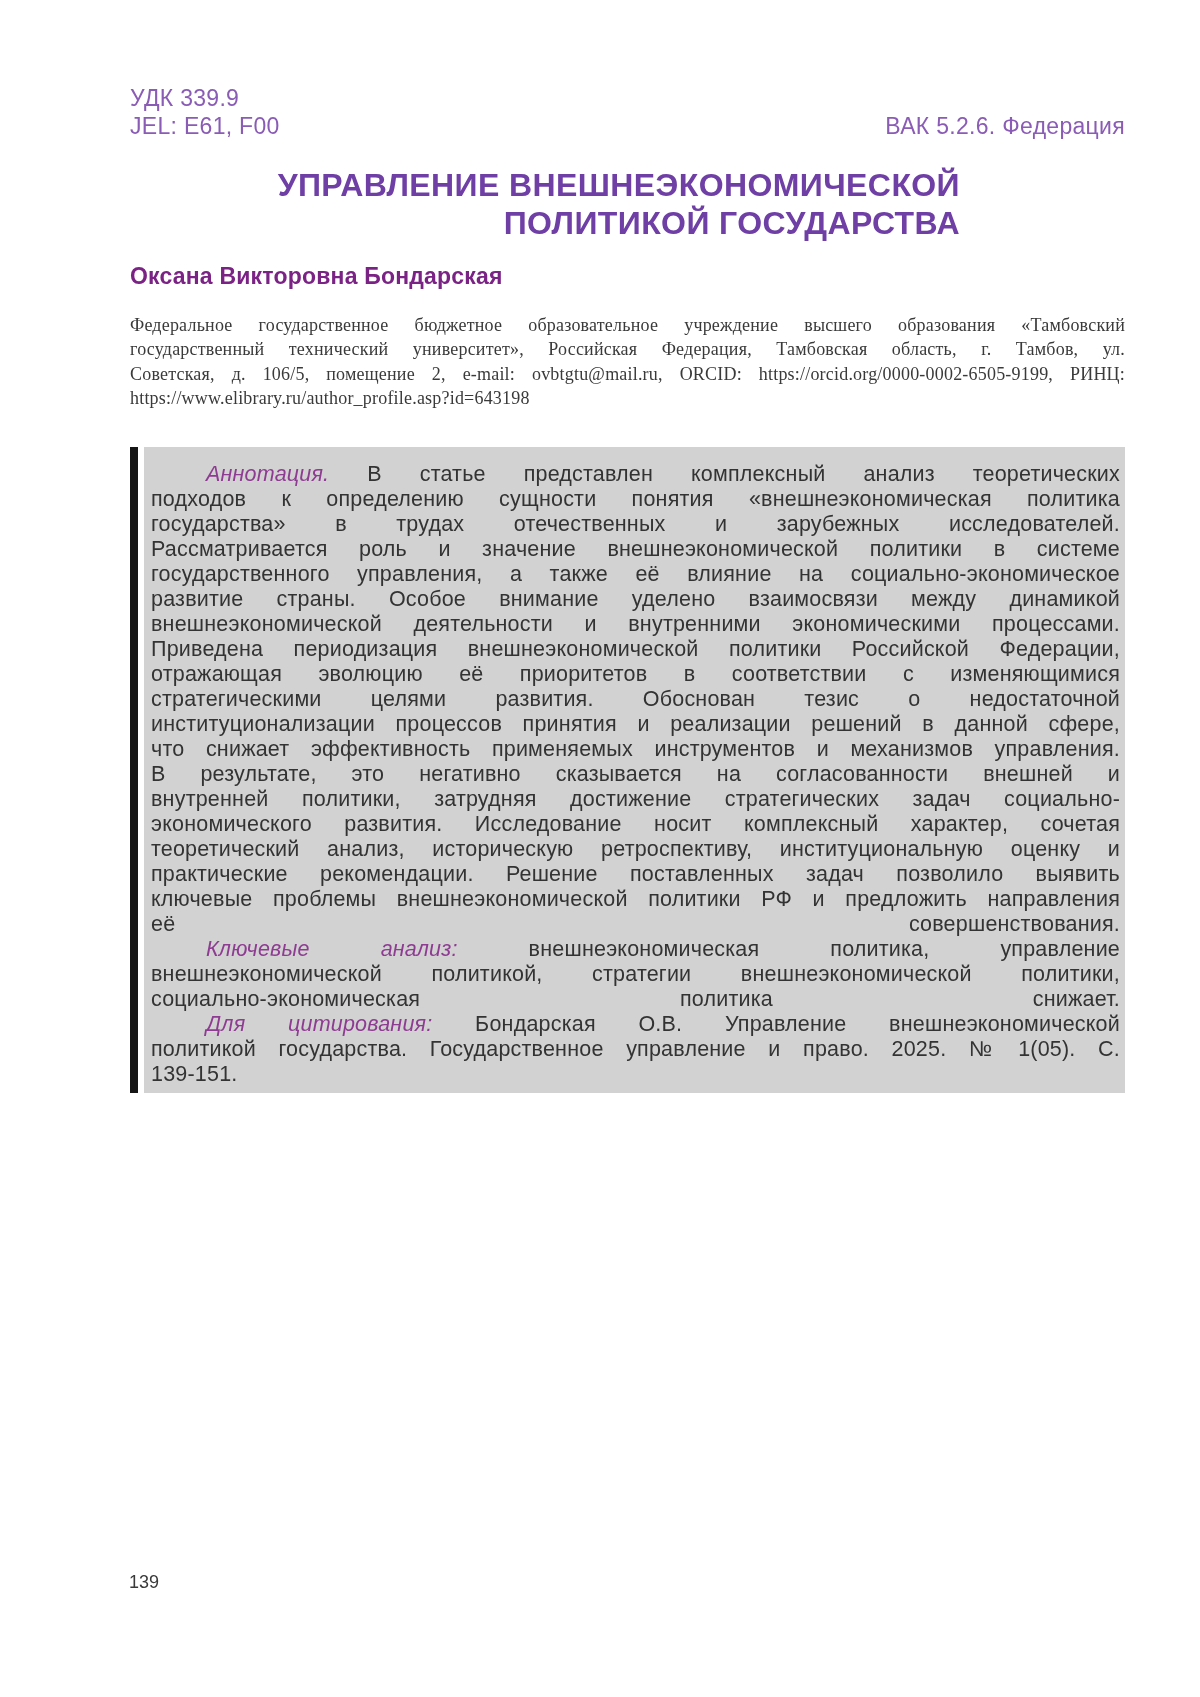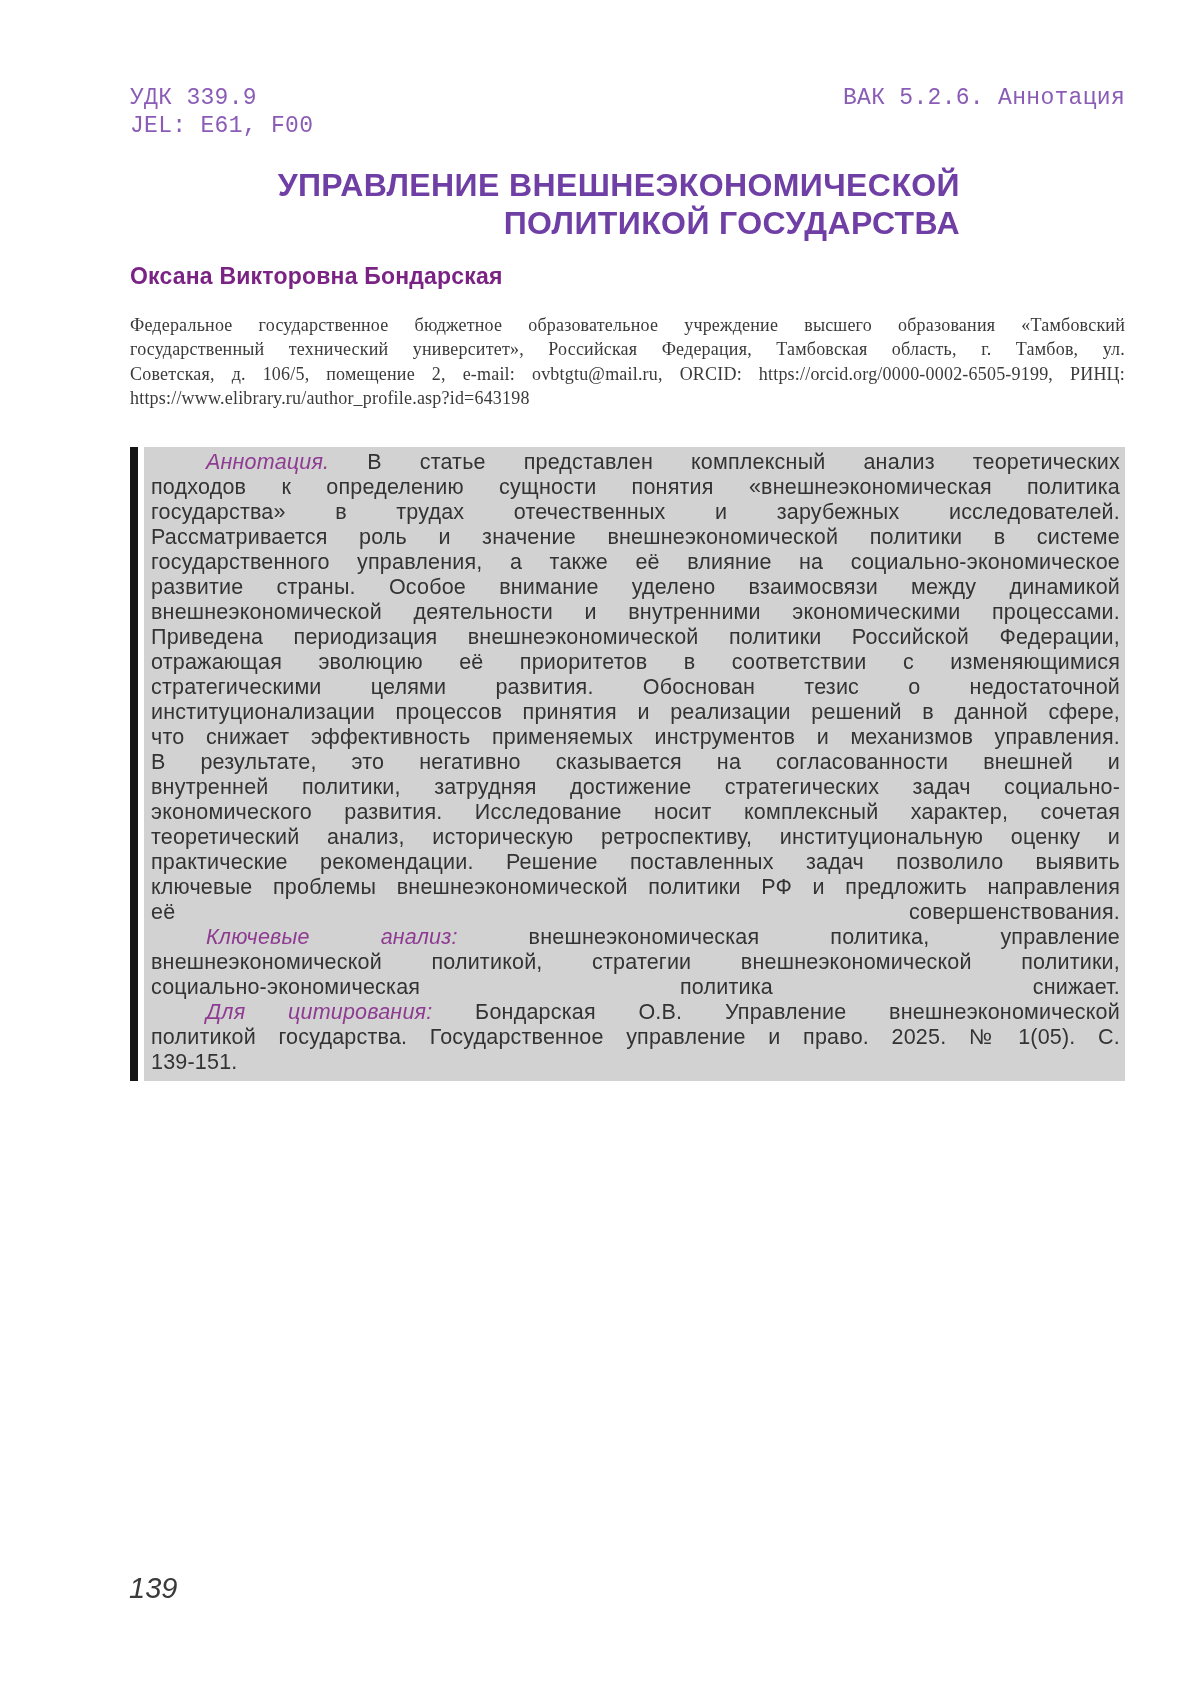--- a/index.html
+++ b/index.html
@@ -22,26 +22,25 @@
     overflow:hidden;
   }
   .content{
     position:absolute;
     left:130px;top:84px;
     width:995px;
   }
   .header-row{
     display:flex;
     justify-content:space-between;
-    align-items:flex-start;
+    align-items:flex-end;
     color:var(--header-purple);
     font-size:23px;
     line-height:1.22;
     letter-spacing:0.3px;
-    font-family:Liberation Mono, monospace;
   }
   .header-left div{white-space:nowrap;}
   .header-right{white-space:nowrap;text-align:right;}
   .title{
     margin:27px 0 0 0;
     max-width:830px;
     font-size:32px;
     font-weight:bold;
     color:var(--title-purple);
     line-height:1.17;
@@ -75,21 +74,21 @@
   }
   .abstract-bar{
     width:8px;
     background:var(--accent-bar-black);
     margin-right:6px;
     flex:0 0 8px;
   }
   .abstract-body{
     background:var(--abstract-background);
     flex:1;
-    padding:3px 5px 6px 7px;
+    padding:15px 5px 6px 7px;
     font-size:21.5px;
     line-height:25px;
     color:var(--abstract-text);
     letter-spacing:0.2px;
   }
   .abstract-body p{
     margin:0;
     text-indent:55px;
     text-align:justify;
     text-align-last:justify;
@@ -97,36 +96,35 @@
     word-spacing:13px;
     overflow-wrap:break-word;
   }
   .label{
     color:var(--label-magenta);
     font-style:italic;
   }
   .page-number{
     position:absolute;
     left:129px;top:1572px;
-    font-size:29px;
+    font-size:18px;
     color:var(--body-text);
-    font-style:italic;
   }
 </style>
 </head>
 <body>
 
 <div class="content">
 
   <div class="header-row">
     <div class="header-left">
       <div>УДК 339.9</div>
       <div>JEL: E61, F00</div>
     </div>
-    <div class="header-right">ВАК 5.2.6. Аннотация</div>
+    <div class="header-right">ВАК 5.2.6. Федерация</div>
   </div>
 
   <h1 class="title">УПРАВЛЕНИЕ ВНЕШНЕЭКОНОМИЧЕСКОЙ ПОЛИТИКОЙ ГОСУДАРСТВА</h1>
 
   <div class="author">Оксана Викторовна Бондарская</div>
 
   <p class="affiliation">Федеральное государственное бюджетное образовательное учреждение высшего образования «Тамбовский государственный технический университет», Российская Федерация, Тамбовская область, г. Тамбов, ул. Советская, д. 106/5, помещение 2, e-mail: ovbtgtu@mail.ru, ORCID: https://orcid.org/0000-0002-6505-9199, РИНЦ: https://www.elibrary.ru/author_profile.asp?id=643198</p>
 
   <div class="abstract-wrap">
     <div class="abstract-bar"></div>

